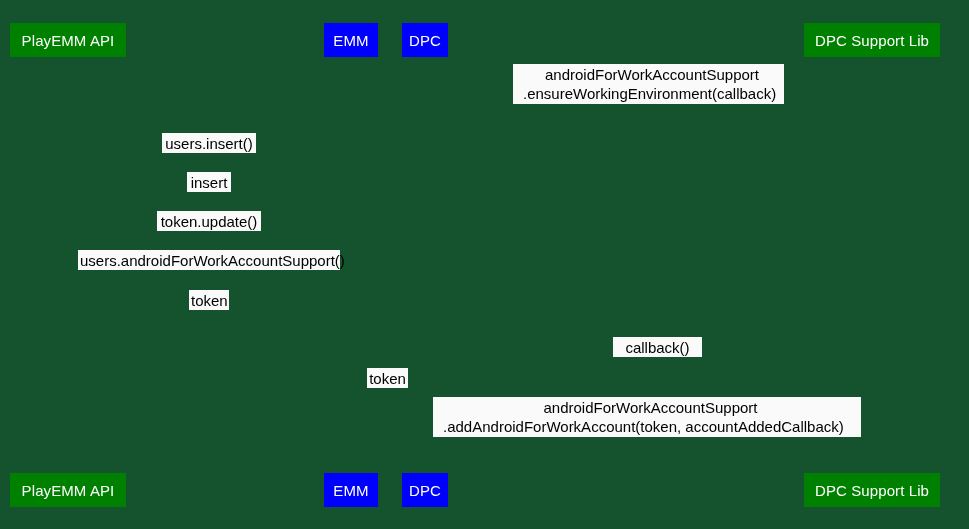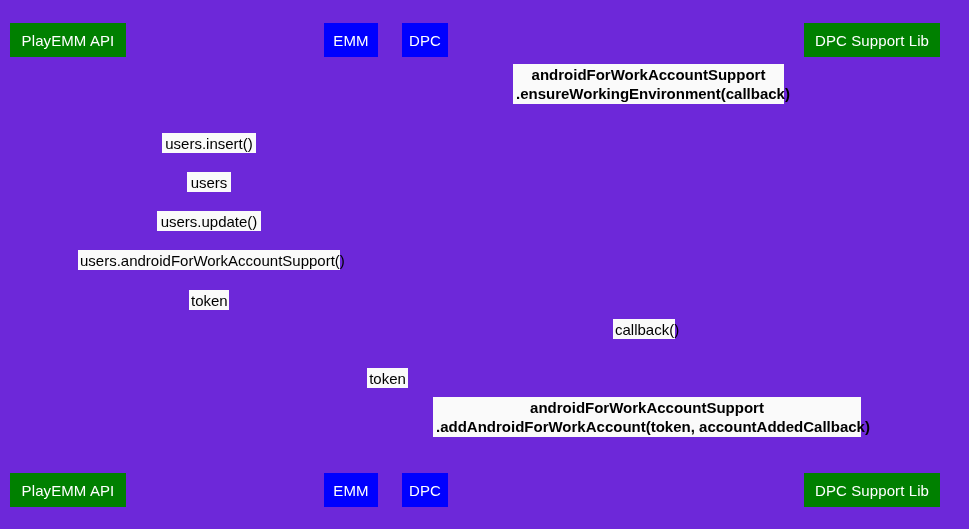--- a/index.html
+++ b/index.html
@@ -40,31 +40,30 @@
     color: #000000;
     font-size: 15px;
     line-height: 19px;
     white-space: nowrap;
     padding: 1px 2px 18px 2px;
     box-sizing: border-box;
   }
   .msg.center { text-align: center; }
   .msg.two-line {
     line-height: 19px;
-    padding: 1px 3px 2px 3px;
-    font-weight: bold;
+    padding: 1px 3px 2px 10px;
   }
   .msg .l1, .msg .l2 { display: block; }
   .msg .l1 { text-align: center; }
   .msg .l2 { text-align: left; }
 </style>
 </head>
 <body>
 
-<div id="canvas" style="background: #6d28d9;">
+<div id="canvas" style="background: #14532d;">
     <div class="participant" style="left: 10px; top: 23px; width: 116px; height: 34px; background: rgb(0, 128, 0);">
       <span class="p-label">PlayEMM API</span>
     </div>
     <div class="participant" style="left: 10px; top: 473px; width: 116px; height: 34px; background: rgb(0, 128, 0);">
       <span class="p-label">PlayEMM API</span>
     </div>
     <div class="participant" style="left: 324px; top: 23px; width: 54px; height: 34px; background: rgb(0, 0, 255);">
       <span class="p-label">EMM</span>
     </div>
     <div class="participant" style="left: 324px; top: 473px; width: 54px; height: 34px; background: rgb(0, 0, 255);">
@@ -83,32 +82,32 @@
       <span class="p-label">DPC Support Lib</span>
     </div>
     <div class="msg center two-line" style="left: 513px; top: 64px; width: 271px; height: 40px; background: rgb(250, 250, 250); color: rgb(0, 0, 0);">
       <span class="l1">androidForWorkAccountSupport</span>
       <span class="l2">.ensureWorkingEnvironment(callback)</span>
     </div>
     <div class="msg center" style="left: 162px; top: 133px; width: 94px; height: 20px; background: rgb(250, 250, 250); color: rgb(0, 0, 0);">
       <span class="l1">users.insert()</span>
     </div>
     <div class="msg center" style="left: 187px; top: 172px; width: 44px; height: 20px; background: rgb(250, 250, 250); color: rgb(0, 0, 0);">
-      <span class="l1">users</span>
+      <span class="l1">insert</span>
     </div>
     <div class="msg center" style="left: 157px; top: 211px; width: 104px; height: 20px; background: rgb(250, 250, 250); color: rgb(0, 0, 0);">
-      <span class="l1">users.update()</span>
+      <span class="l1">token.update()</span>
     </div>
     <div class="msg center" style="left: 78px; top: 250px; width: 262px; height: 20px; background: rgb(250, 250, 250); color: rgb(0, 0, 0);">
       <span class="l1">users.androidForWorkAccountSupport()</span>
     </div>
     <div class="msg center" style="left: 189px; top: 290px; width: 40px; height: 20px; background: rgb(250, 250, 250); color: rgb(0, 0, 0);">
       <span class="l1">token</span>
     </div>
-    <div class="msg center" style="left: 613px; top: 319px; width: 62px; height: 20px; background: rgb(250, 250, 250); color: rgb(0, 0, 0);">
+    <div class="msg center" style="left: 613px; top: 337px; width: 89px; height: 20px; background: rgb(250, 250, 250); color: rgb(0, 0, 0);">
       <span class="l1">callback()</span>
     </div>
     <div class="msg center" style="left: 367px; top: 368px; width: 41px; height: 20px; background: rgb(250, 250, 250); color: rgb(0, 0, 0);">
       <span class="l1">token</span>
     </div>
     <div class="msg center two-line" style="left: 433px; top: 397px; width: 428px; height: 40px; background: rgb(250, 250, 250); color: rgb(0, 0, 0);">
       <span class="l1">androidForWorkAccountSupport</span>
       <span class="l2">.addAndroidForWorkAccount(token, accountAddedCallback)</span>
     </div>
   </div>

